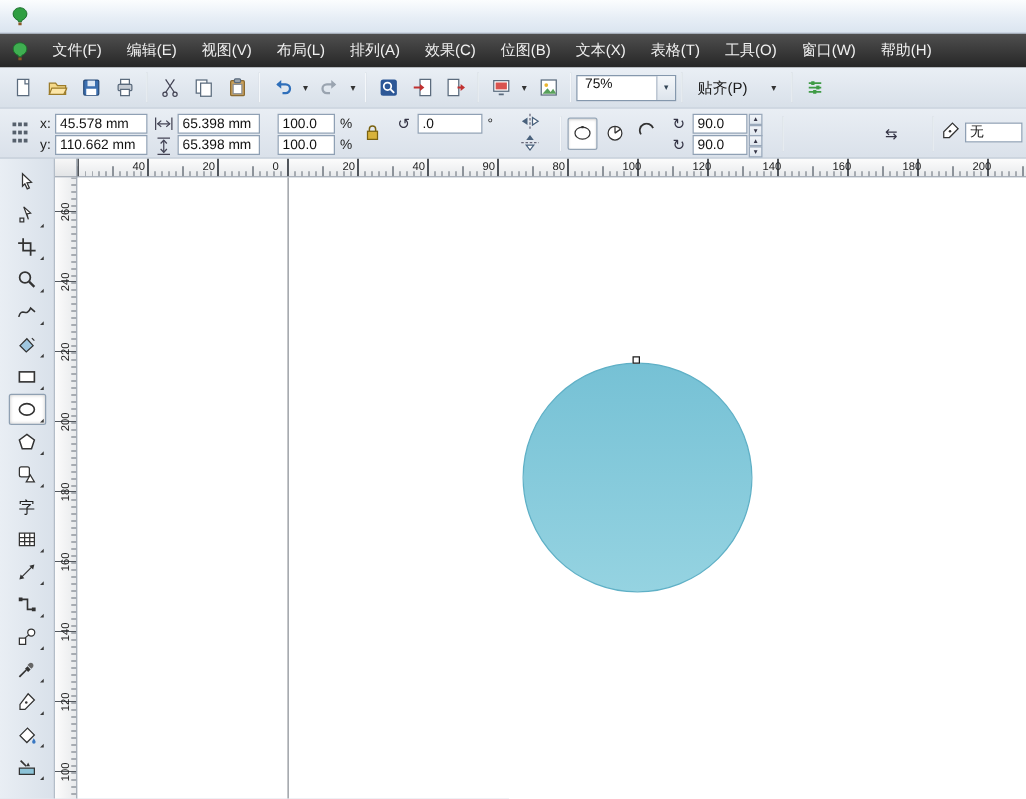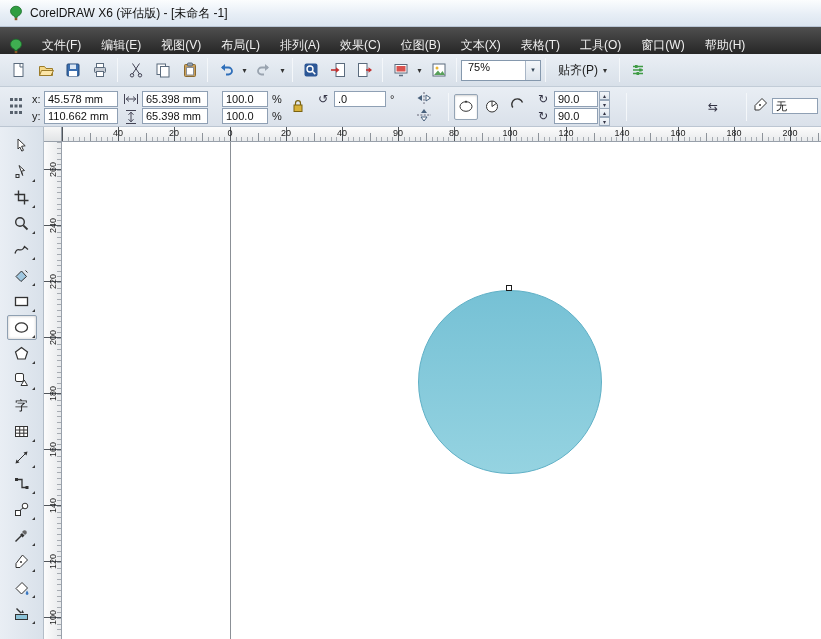--- a/index.html
+++ b/index.html
@@ -6,36 +6,36 @@
   html,body{width:821px;height:639px;overflow:hidden}
   body{font-family:"Liberation Sans","DejaVu Sans",sans-serif;font-size:12px;background:#dfe5ec;color:#1d1d1d}
   #app{position:relative;width:821px;height:639px;background:#dfe5ec;overflow:hidden}
 
   
   .titlebar{height:27px;display:flex;align-items:center;gap:6px;padding:0 8px;
     background:linear-gradient(#fbfdfe,#e7eef6 55%,#dbe5f0);border-bottom:1px solid #b9c6d6}
   .titlebar .title{font-size:12px;color:#111}
 
   
-  .menubar{height:27px;background:linear-gradient(#4f4f4f,#262626);display:flex;align-items:flex-end;color:#f0f0f0}
+  .menubar{height:27px;background:linear-gradient(#4f4f4f,#262626);display:flex;align-items:center;color:#f0f0f0}
   .menubar .logo{display:flex;align-items:center;padding:0 8px}
   .menu-item{display:flex;align-items:center;padding:0 10px;font-size:12px;cursor:default}
 
   
   .stdbar{height:33px;background:linear-gradient(#eaeff5,#d8e0e9);border-bottom:1px solid #c2ccd7;
     display:flex;align-items:center;padding:0 5px}
   .tbtn{width:27px;height:27px;display:flex;align-items:center;justify-content:center;border:1px solid transparent;border-radius:2px;flex:0 0 auto}
   .icon16{width:16px;height:16px;display:block}
   .dd{width:11px;height:27px;display:flex;align-items:center;justify-content:center;font-size:8px;color:#333;flex:0 0 auto}
   .sep{width:1px;height:24px;background:#b3bdc8;border-right:1px solid #f4f7fa;margin:0 4px;flex:0 0 auto}
   .combo{height:21px;background:#fff;border:1px solid #8598ad;display:flex;flex:0 0 auto}
   .combo .val{padding:0 6px;font-size:11px;flex:1;color:#111}
   .combo .arrow{width:15px;height:100%;border-left:1px solid #a9b6c6;background:linear-gradient(#f4f7fa,#dde4ec);
     display:flex;align-items:center;justify-content:center;font-size:7px;color:#345}
-  .snapbtn{height:23px;display:flex;align-items:center;gap:5px;padding:0 7px;border:1px solid transparent;border-radius:2px;font-size:12px;flex:0 0 auto}
+  .snapbtn{height:23px;display:flex;align-items:center;gap:19px;padding:0 7px;border:1px solid transparent;border-radius:2px;font-size:12px;flex:0 0 auto}
   .snapbtn .ddc{font-size:8px;color:#333}
 
   
   .propbar{position:relative;height:40px;background:linear-gradient(#e9eef4,#dae1ea);border-bottom:1px solid #bcc6d2;font-size:11px}
   .pfield{position:absolute;height:16px;background:#fff;border:1px solid #8fa0b4;font-size:11px;line-height:13px;padding:1px 3px;color:#111;white-space:nowrap;overflow:hidden}
   .plabel{position:absolute;font-size:11px;color:#222}
   .pbtn{position:absolute;display:flex;align-items:center;justify-content:center;border:1px solid transparent;border-radius:2px}
   .pbtn.pressed{background:#fff;border-color:#94a4b5;box-shadow:inset 0 1px 2px rgba(0,0,0,.18)}
   .spincol{position:absolute;width:11px;height:16px;display:flex;flex-direction:column}
   .spincol span{flex:1;display:flex;align-items:center;justify-content:center;font-size:6px;color:#334;
@@ -55,21 +55,21 @@
     border-right:1px solid #98a0aa;border-bottom:1px solid #98a0aa}
   .hruler{position:absolute;left:62px;right:0;top:0;height:15px;border-bottom:1px solid #98a0aa;
     background-image:
       repeating-linear-gradient(90deg,#51565c 0 1px,rgba(0,0,0,0) 1px 56px),
       repeating-linear-gradient(90deg,#8d939a 0 1px,rgba(0,0,0,0) 1px 28px),
       repeating-linear-gradient(90deg,#a7acb2 0 1px,rgba(0,0,0,0) 1px 5.6px),
       linear-gradient(#fcfcfc,#e8eaec);
     background-size:100% 100%,100% 8px,100% 4px,100% 100%;
     background-position:0 0,0 100%,0 100%,0 0;
     background-repeat:no-repeat}
-  .hnum{position:absolute;top:1px;width:24px;text-align:center;font-size:9px;color:#222}
+  .hnum{position:absolute;top:1px;width:24px;font-size:9px;color:#222}
   .vruler{position:absolute;left:44px;top:15px;bottom:0;width:18px;border-right:1px solid #98a0aa;
     background-image:
       repeating-linear-gradient(180deg,rgba(0,0,0,0) 0 27px,#51565c 27px 28px,rgba(0,0,0,0) 28px 56px),
       repeating-linear-gradient(180deg,#a7acb2 0 1px,rgba(0,0,0,0) 1px 5.6px),
       linear-gradient(90deg,#fcfcfc,#e8eaec);
     background-size:100% 100%,4px 100%,100% 100%;
     background-position:0 0,100% 0,0 0;
     background-repeat:no-repeat}
   .vnum{position:absolute;left:-3px;width:24px;height:15px;line-height:15px;text-align:center;font-size:9px;color:#222;transform:rotate(-90deg)}
 
@@ -84,21 +84,20 @@
 
 <div id="app">
 
   <div class="titlebar">
     <span>
       <svg class="icon16" viewBox="0 0 16 16">
           <path d="M8 1.2c3 0 5.5 2.2 5.5 5 0 2.4-2 4.4-4 5l-.3 1.2H6.8l-.3-1.2c-2-.6-4-2.6-4-5 0-2.8 2.5-5 5.5-5z" fill="#2f9e41" stroke="#1c6e2b" stroke-width="0.8"></path>
           <rect x="6.7" y="13" width="2.6" height="2.2" fill="#8a5a28"></rect>
         </svg>
     </span>
-    <span class="title">CorelDRAW X6 (评估版) - [未命名 -1]</span>
   </div>
 
   <div class="menubar">
     <span class="logo">
       <svg class="icon16" viewBox="0 0 16 16">
           <path d="M8 1.2c3 0 5.5 2.2 5.5 5 0 2.4-2 4.4-4 5l-.3 1.2H6.8l-.3-1.2c-2-.6-4-2.6-4-5 0-2.8 2.5-5 5.5-5z" fill="#3fae51" stroke="#1c6e2b" stroke-width="0.8"></path>
           <rect x="6.7" y="13" width="2.6" height="2.2" fill="#8a5a28"></rect>
         </svg>
     </span>
     <div class="menu-item">文件(F)</div>

